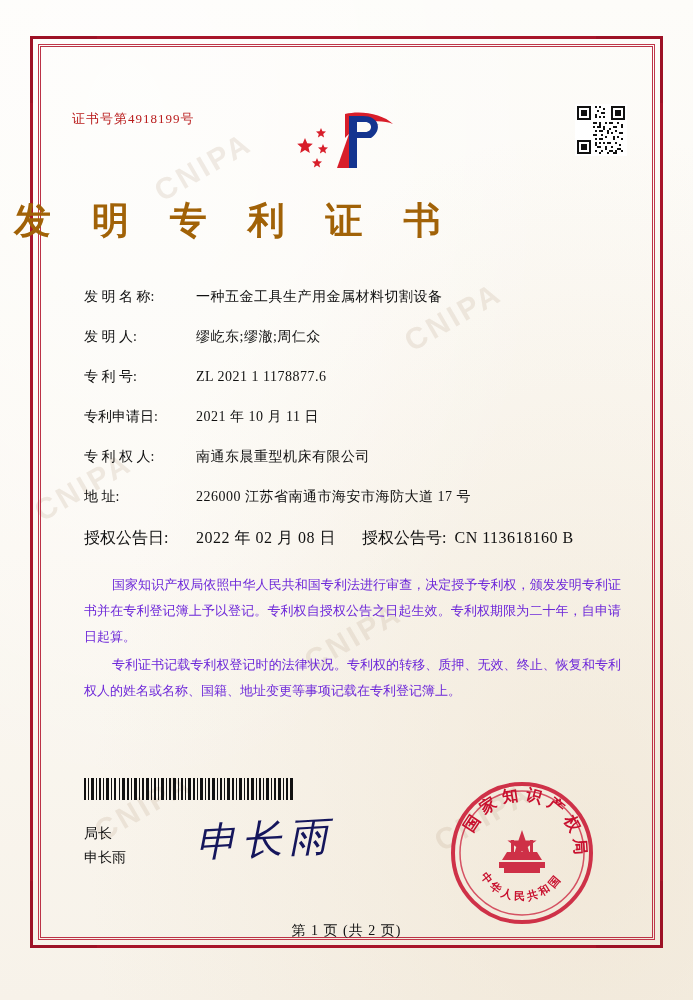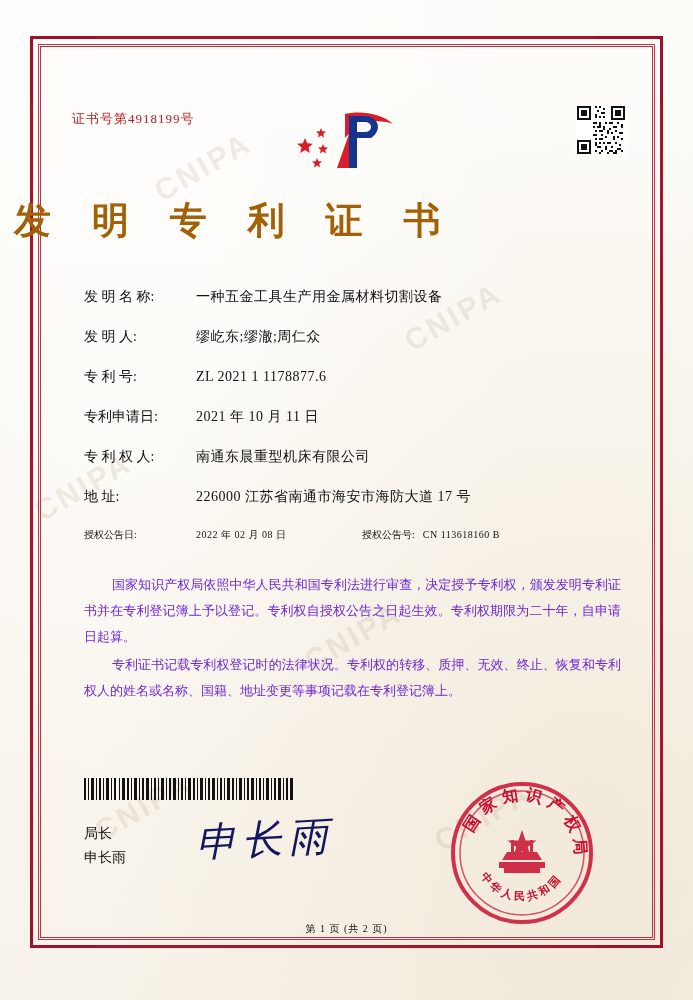--- a/index.html
+++ b/index.html
@@ -161,21 +161,21 @@
     display: flex;
     justify-content: space-between;
   }
   .field-value {
     flex: 1;
     letter-spacing: 0.5px;
   }
   .row-split {
     display: flex;
     align-items: baseline;
-    font-size: 10px;
+    font-size: 16px;
     color: #111;
     margin-bottom: 22px;
   }
   .split-left {
     display: flex;
     align-items: baseline;
     width: 278px;
     flex: 0 0 278px;
   }
   .split-right {
@@ -241,21 +241,21 @@
     top: 778px;
     width: 150px;
     height: 150px;
   }
 
   .page-num {
     position: absolute;
     left: 0; right: 0;
     top: 922px;
     text-align: center;
-    font-size: 10px;
+    font-size: 14px;
     color: #111;
     letter-spacing: 1px;
   }
   .footer-note {
     position: absolute;
     left: 0; right: 0;
     top: 966px;
     text-align: center;
     font-size: 12.5px;
     color: #222;

